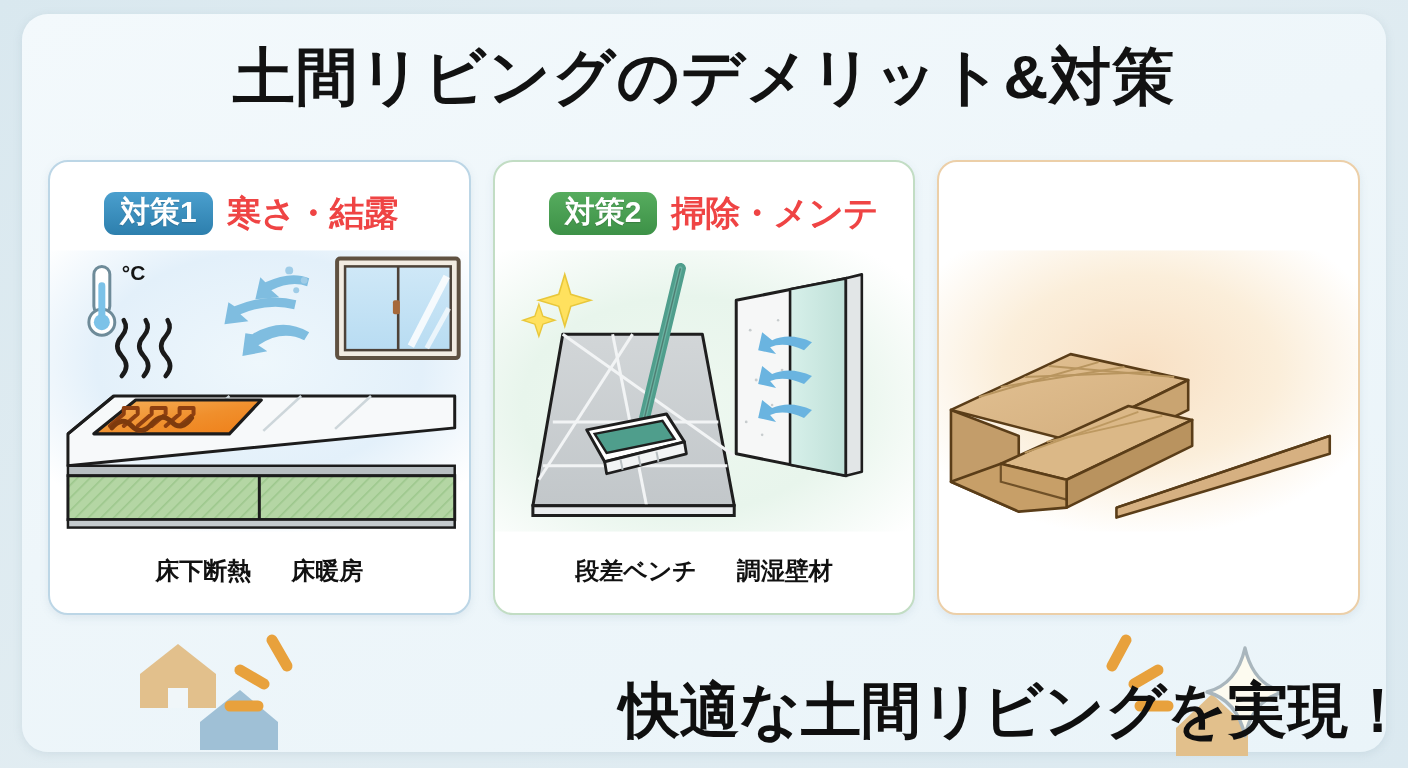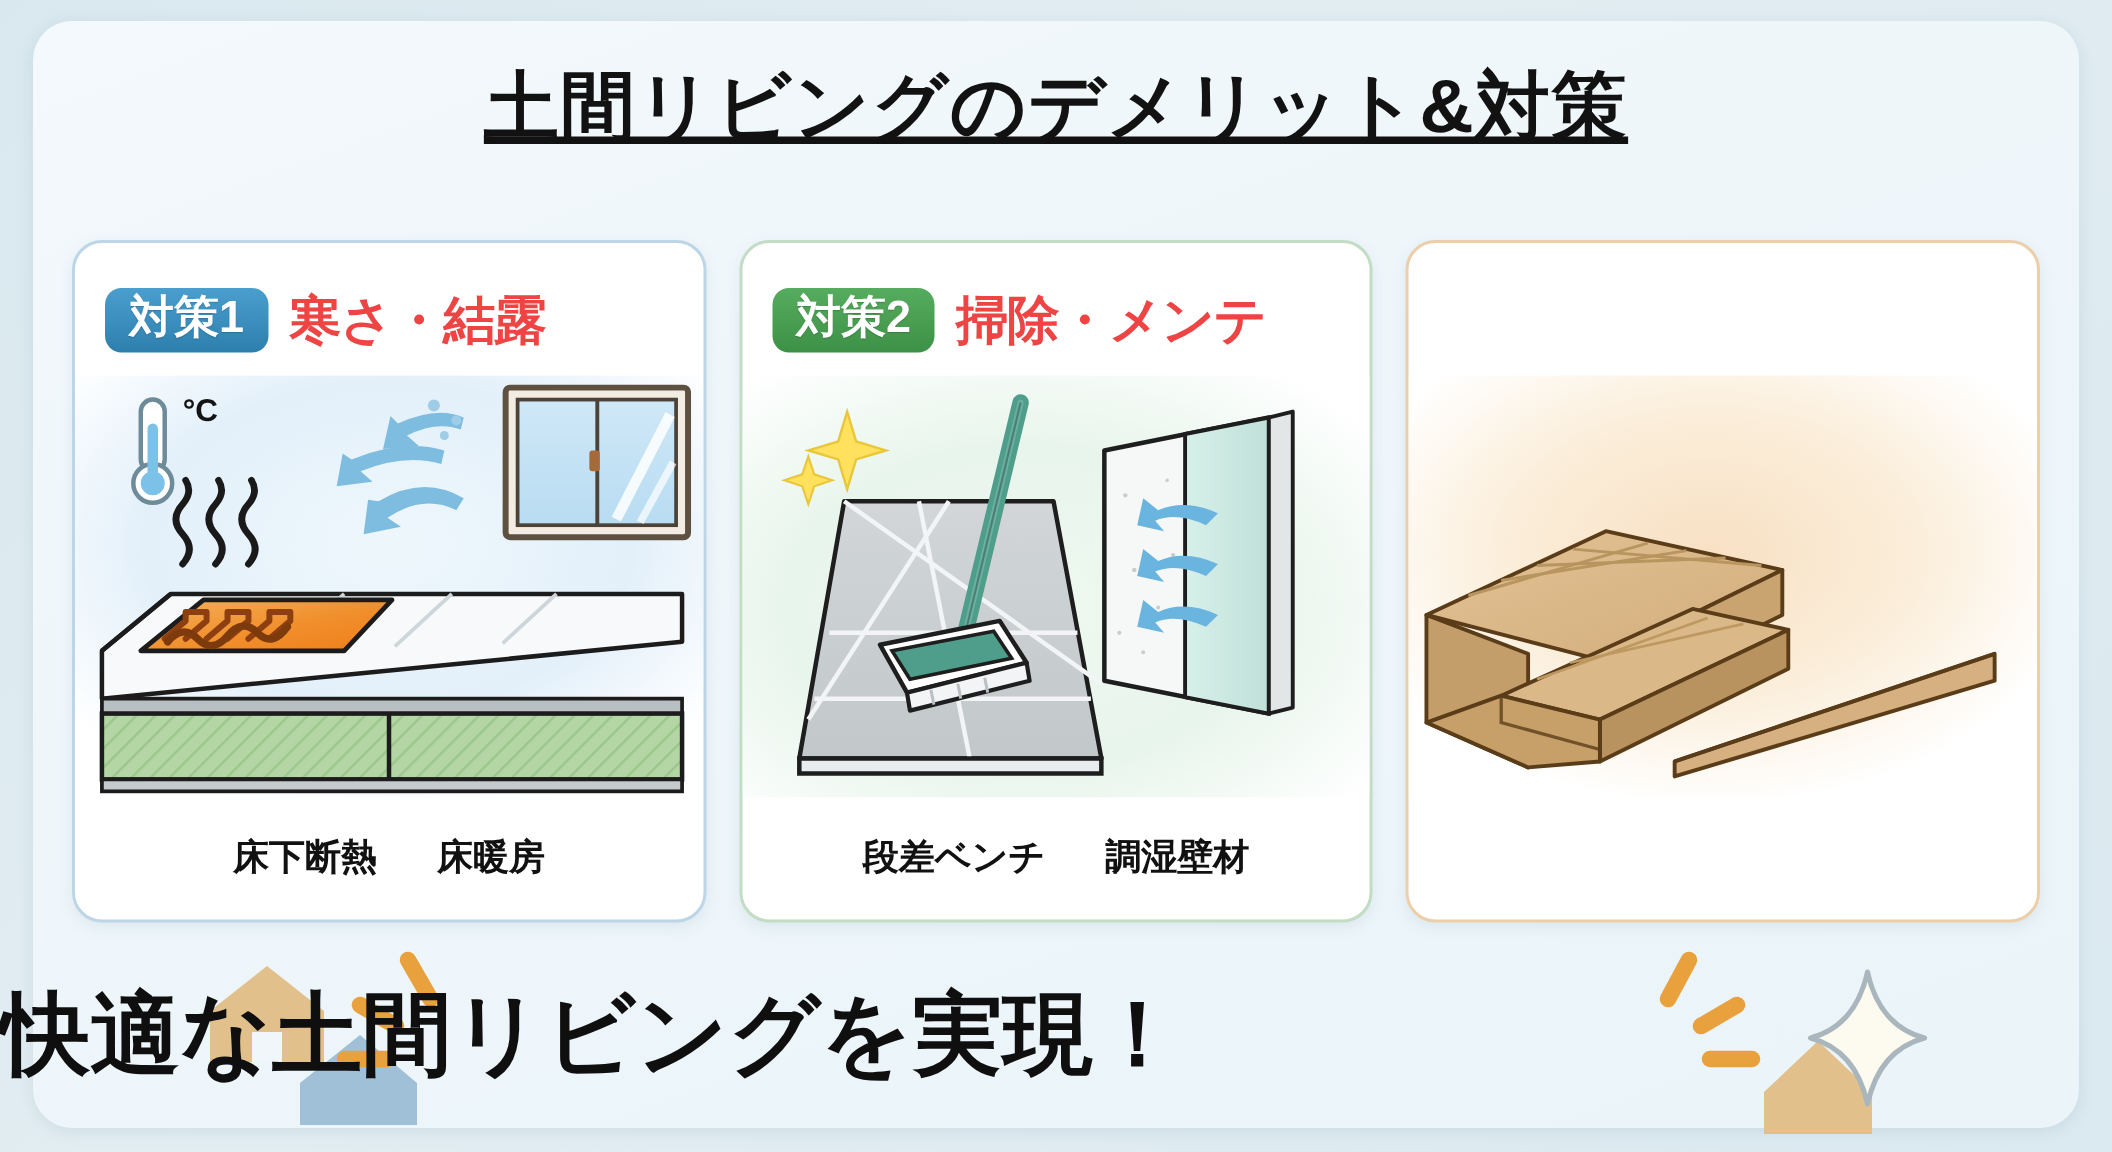--- a/index.html
+++ b/index.html
@@ -17,24 +17,23 @@
   .panel {
     position:absolute; left:22px; top:14px; width:1364px; height:738px;
     background:linear-gradient(160deg,#f3f9fc 0%,#eef6fa 45%,#eaf4f9 100%);
     border-radius:26px;
     box-shadow:0 2px 10px rgba(120,150,165,.18);
   }
   
   .title {
     position:absolute; left:0; top:46px; width:100%;
     text-align:center;
-    font-size:50px; font-weight:bold; color:#121212;
+    font-size:62px; font-weight:bold; color:#121212;
     letter-spacing:1px; line-height:1;
     white-space:nowrap;
-    text-decoration:underline;
   }
   
   .cards {
     position:absolute; left:48px; top:160px;
     width:1312px; height:455px;
     display:flex; gap:22px;
   }
   .card {
     position:relative;
     flex:1 1 0;
@@ -44,21 +43,21 @@
     box-shadow:0 3px 9px rgba(110,140,160,.13);
     overflow:hidden;
   }
   .card.c1 { border-color:#bcd6e6; }
   .card.c2 { border-color:#c2ddc4; }
   .card.c3 { border-color:#eccfa8; }
 
   .card-head {
     position:absolute; left:0; top:28px; width:100%;
     display:flex; align-items:center; gap:14px;
-    padding-left:20px;
+    padding-left:54px;
   }
   .badge {
     font-size:30px; font-weight:bold; color:#ffffff;
     padding:4px 16px 7px 16px; border-radius:11px;
     letter-spacing:0px; line-height:1.05;
     white-space:nowrap;
     text-shadow:0 1px 1px rgba(0,0,0,.18);
   }
   .badge.b1 { background:linear-gradient(180deg,#4a9fce 0%,#2d7fad 100%); }
   .badge.b2 { background:linear-gradient(180deg,#56ac5e 0%,#3d9147 100%); }
@@ -76,22 +75,22 @@
   .card-foot {
     position:absolute; left:0; bottom:26px; width:100%;
     display:flex; justify-content:center; gap:40px;
     font-size:24px; font-weight:bold; color:#111;
     white-space:nowrap;
   }
   .c3 .card-foot { gap:32px; }
 
   
   .footer {
-    position:absolute; left:0; bottom:48px; width:100%;
-    display:flex; align-items:center; justify-content:flex-start;
+    position:absolute; left:0; bottom:27px; width:100%;
+    display:flex; align-items:center; justify-content:flex-end;
   }
   .footer-text {
     font-size:60px; font-weight:bold; color:#0f0f0f;
     letter-spacing:0px; white-space:nowrap; line-height:1;
   }
   .deco { position:absolute; }
 </style>
 </head>
 <body>
 

